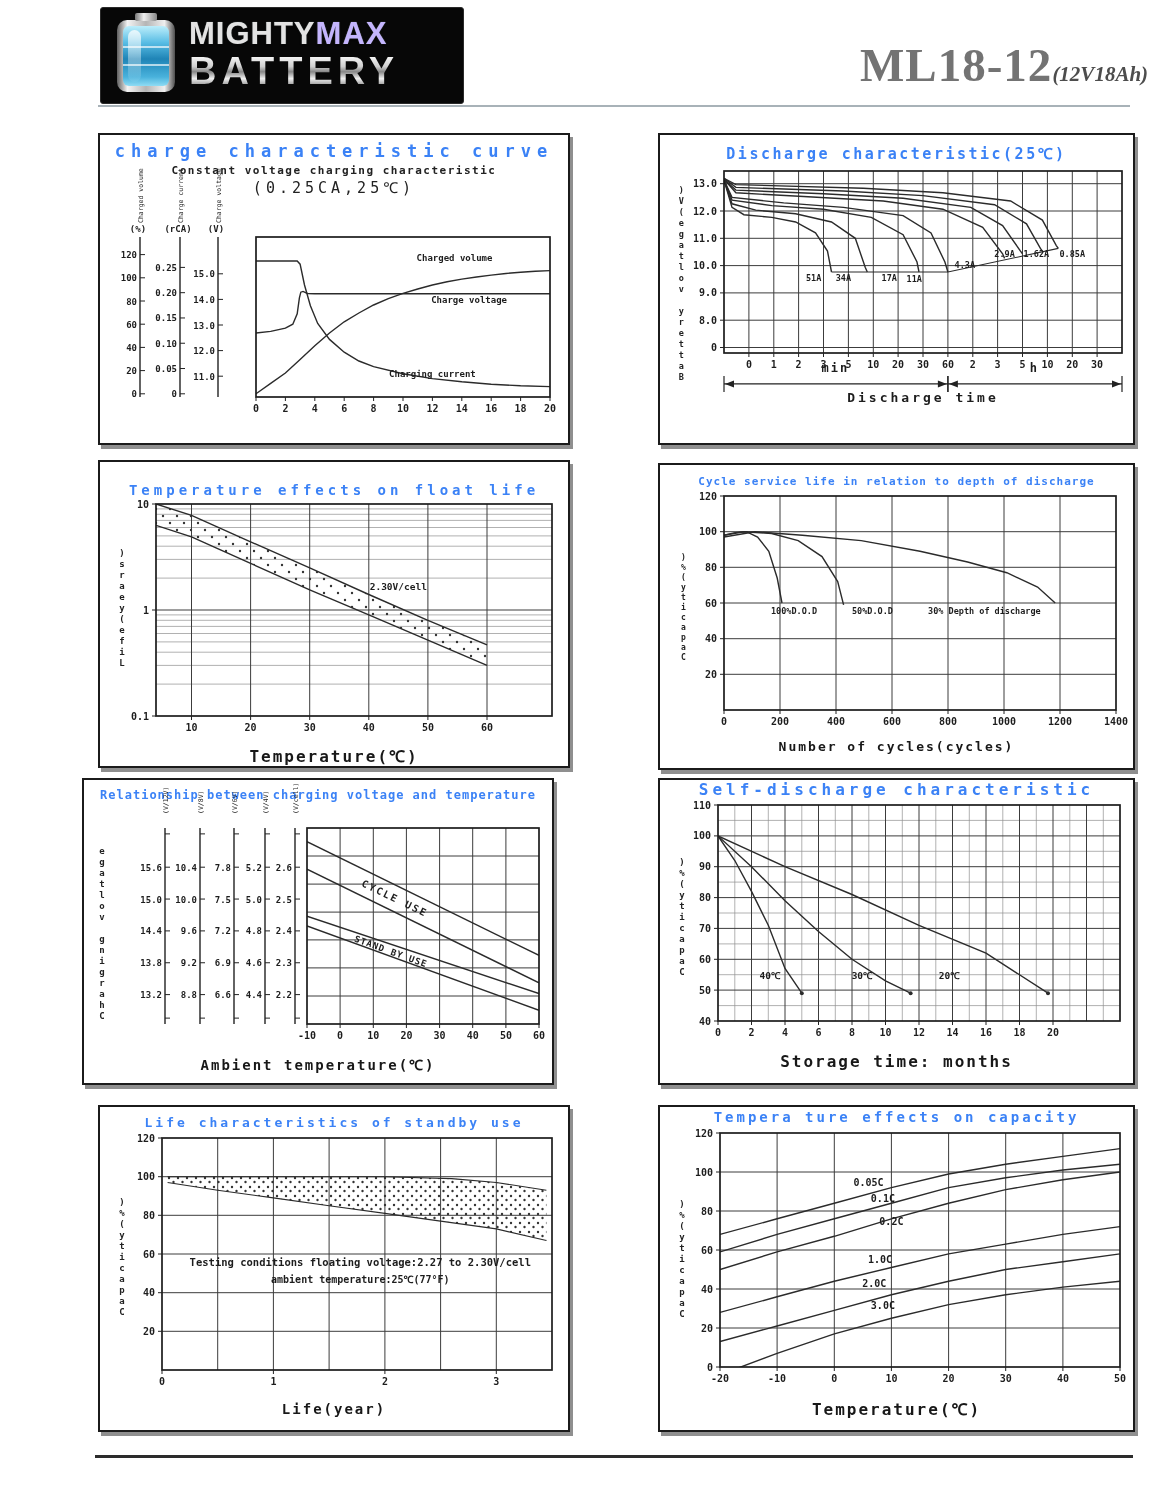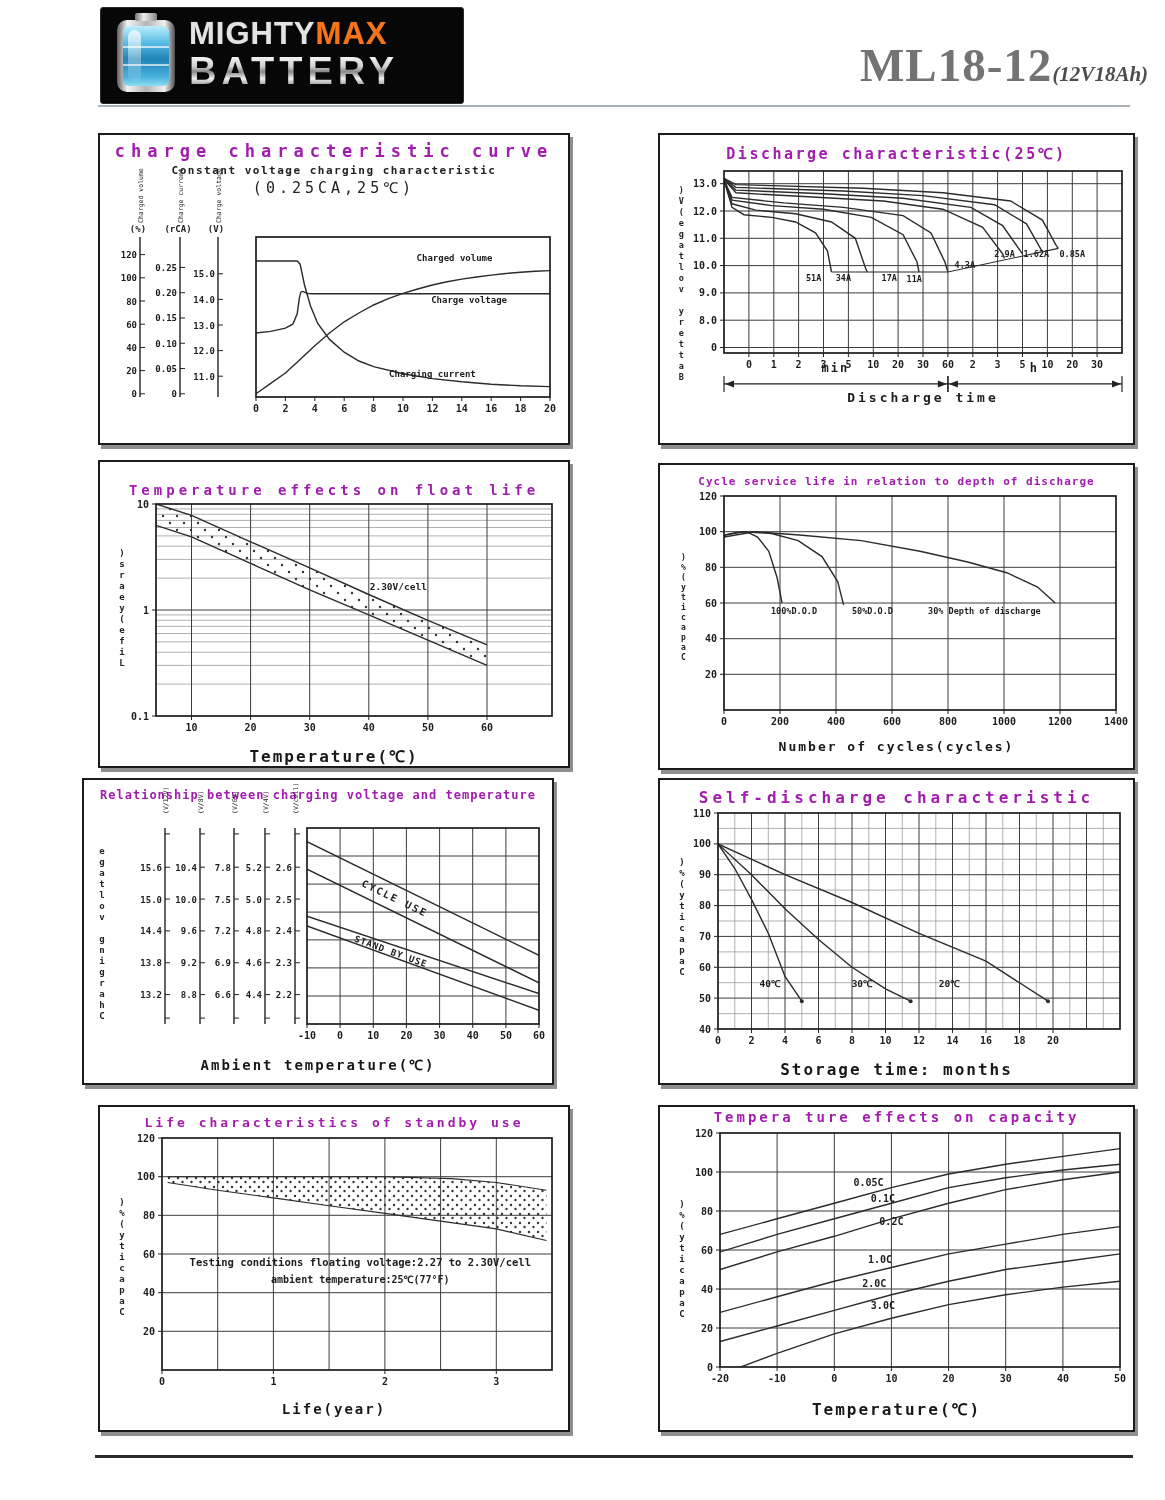--- a/index.html
+++ b/index.html
@@ -1,45 +1,45 @@
 <!DOCTYPE html>
 <html><head>
 <meta charset="utf-8">
 <style>
   html,body{margin:0;padding:0;background:#fff}
   body{width:1165px;height:1500px;position:relative;font-family:"DejaVu Sans Mono",monospace;color:#222}
   .panel{position:absolute;background:#fff;border:2px solid #1b1b1b;box-shadow:3px 4px 0 #8f8f8f;box-sizing:border-box;text-align:center;overflow:visible}
-  .ctitle{font-weight:bold;color:#a21caf;white-space:nowrap}
+  .ctitle{font-weight:bold;color:#3b82f6;white-space:nowrap}
   .csub{font-size:11px;font-weight:bold;letter-spacing:1.5px;color:#222}
   .csub2{font-size:15px;font-weight:normal;letter-spacing:4px;color:#222}
   .cxlabel{font-size:15px;font-weight:bold;letter-spacing:2px;margin-top:1px;color:#181818}
   .p0 .ctitle{font-size:17px;letter-spacing:6px;margin-top:6px;margin-bottom:3px}
   .p1 .ctitle{font-size:15px;letter-spacing:2.5px;margin-top:8px}
   .p2 .ctitle{font-size:14px;letter-spacing:4px;margin-top:20px}
   .p3 .ctitle{font-size:11px;letter-spacing:1px;margin-top:10px}
   .p4 .ctitle{font-size:12px;letter-spacing:1px;margin-top:8px}
-  .p5 .ctitle{font-size:16px;letter-spacing:4px;margin-top:8px}
+  .p5 .ctitle{font-size:16px;letter-spacing:4px;}
   .p6 .ctitle{font-size:13px;letter-spacing:3px;margin-top:8px}
   .p7 .ctitle{font-size:14px;letter-spacing:3px;margin-top:2px}
   .vlab{position:absolute;writing-mode:vertical-rl;text-orientation:upright;font-size:9px;font-weight:bold;color:#222;line-height:1.1;letter-spacing:1px;white-space:nowrap}
   svg{overflow:visible;display:block;margin:0 auto}
   svg text{font-family:"DejaVu Sans Mono",monospace;fill:#1d1d1d}
   
   .logo{position:absolute;left:100px;top:7px;width:362px;height:95px;background:#070707;border-radius:3px;border:1px solid #2a2a2a}
   .batt{position:absolute;left:16px;top:12px;width:58px;height:72px;border-radius:10px;
         background:linear-gradient(90deg,#5f5f5f,#f4f4f4 18%,#b5b5b5 50%,#efefef 82%,#4e4e4e)}
   .batt:before{content:"";position:absolute;left:18px;top:-7px;width:22px;height:8px;border-radius:2px;
         background:linear-gradient(90deg,#777,#eee 40%,#888)}
   .batt-core{position:absolute;left:6px;top:6px;right:6px;bottom:6px;border-radius:6px;
         background:linear-gradient(180deg,#bdeefb 0%,#57bce4 28%,#1f84b6 55%,#49b2dc 85%,#8fdcf4 100%)}
   .batt-seg{position:absolute;left:0;width:100%;height:2px;background:rgba(255,255,255,.65)}
   .batt-gloss{position:absolute;left:10%;top:6%;width:30%;height:88%;border-radius:8px;background:linear-gradient(180deg,rgba(255,255,255,.75),rgba(255,255,255,.05))}
   .logo-text{position:absolute;left:88px;top:10px;text-align:left;font-family:"Liberation Sans",sans-serif}
   .l1{font-size:31px;font-weight:bold;letter-spacing:1px;color:#e3e3e3;text-shadow:0 1px 2px #000, 0 0 1px #9aa;line-height:1.05}
-  .l1 .max{color:#f97316}
+  .l1 .max{color:#c4b5fd}
   .l2{font-size:38px;font-weight:bold;letter-spacing:5px;line-height:1.0;margin-top:1px;
       background:linear-gradient(180deg,#ffffff 5%,#cfcfcf 38%,#878787 52%,#efefef 70%,#5d5d5d 100%);
       -webkit-background-clip:text;background-clip:text;color:transparent}
   .model-wrap{position:absolute;left:860px;top:38px;white-space:nowrap}
   .model{font-family:"Liberation Serif",serif;font-weight:bold;font-size:47px;color:#737373;letter-spacing:1px}
   .model-cap{font-family:"Liberation Serif",serif;font-style:italic;font-weight:bold;font-size:21px;color:#4d4d4d}
   .hr-top{position:absolute;left:98px;top:105px;width:1032px;border-top:2px solid #a8b2b8}
   .hr-bottom{position:absolute;left:95px;top:1455px;width:1038px;border-top:3px solid #2c2c2c}
 </style>
 </head>

